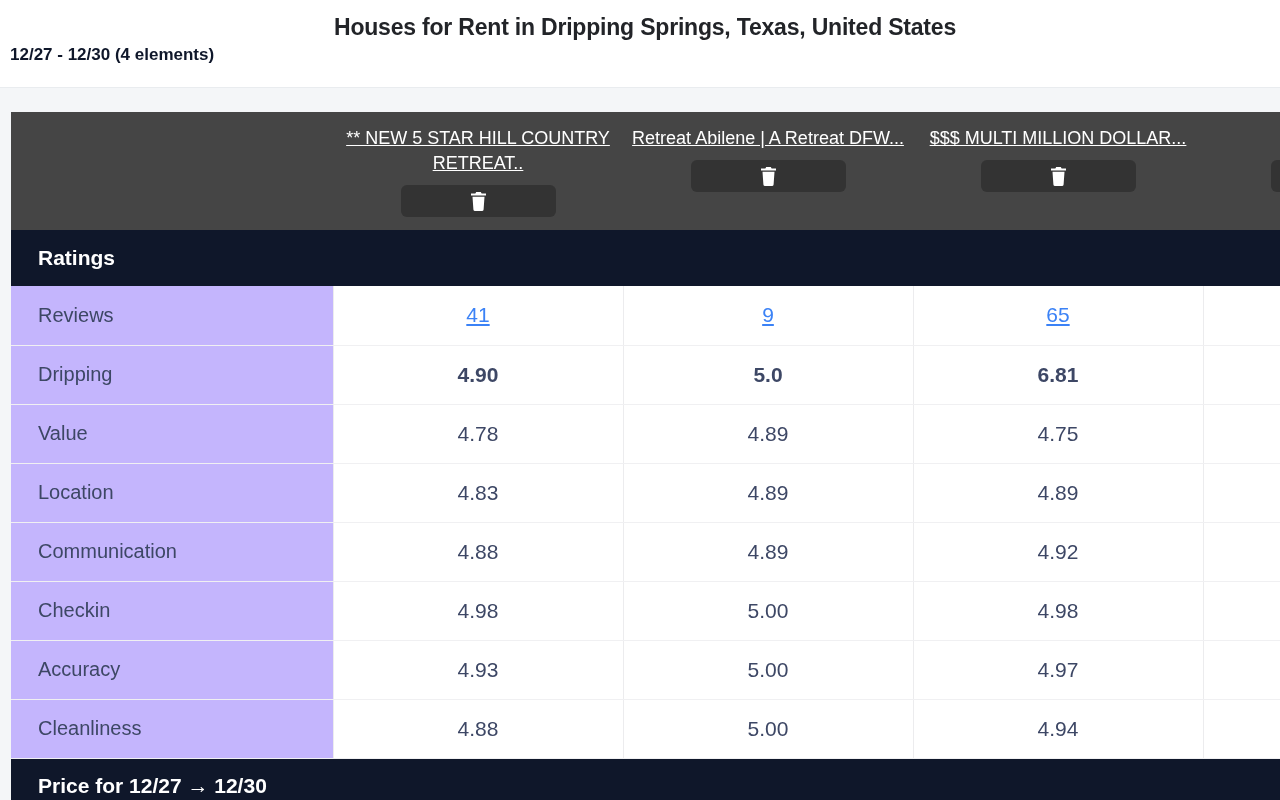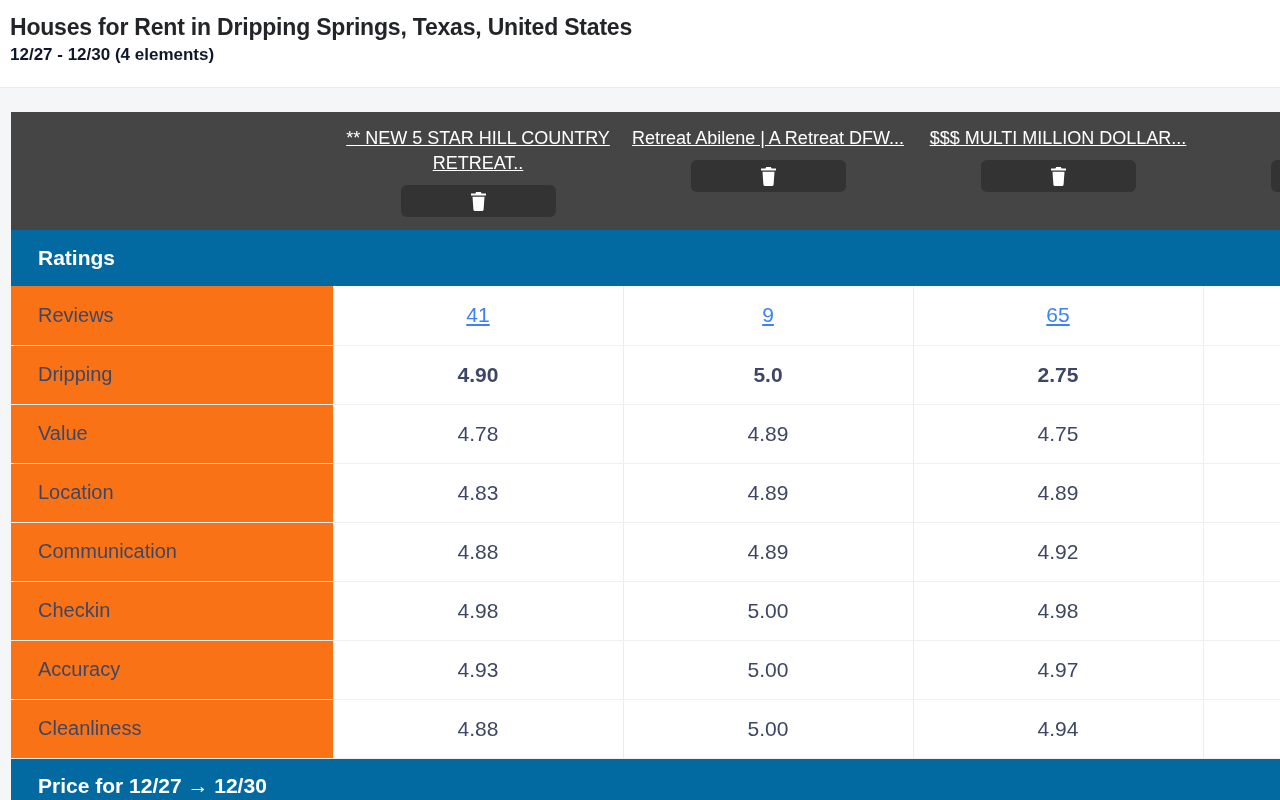--- a/index.html
+++ b/index.html
@@ -21,20 +21,21 @@
     height: 88px;
   }
   .page-title {
     font-size: 23px;
     font-weight: bold;
     color: #222428;
     letter-spacing: -0.2px;
     line-height: 30px;
     margin: 0 0 2px 0;
     white-space: nowrap;
+    text-align: center;
   }
   .page-subtitle {
     font-size: 17px;
     font-weight: bold;
     color: #0f172a;
     line-height: 22px;
     margin: 0;
     white-space: nowrap;
   }
 
@@ -95,36 +96,36 @@
     border: none;
     border-radius: 6px;
     cursor: pointer;
     line-height: 0;
     padding: 0;
   }
   .trash-btn svg { vertical-align: middle; }
 
   
   tr.section-row > * {
-    background: #0369a1;
+    background: #0f172a;
     border: none;
   }
   td.section-label {
     color: #ffffff;
     font-size: 21px;
     font-weight: bold;
     padding: 12px 0 12px 27px;
     height: 56px;
     white-space: nowrap;
   }
   td.section-blank { padding: 0; }
 
   
   td.row-label {
-    background: #f97316;
+    background: #c4b5fd;
     color: #3d4765;
     font-size: 20px;
     padding: 0 0 0 27px;
     height: 59px;
     border-right: 1px solid #ececee;
     border-bottom: 1px solid #f0f0f2;
     white-space: nowrap;
   }
   td.row-val {
     background: #ffffff;
@@ -220,21 +221,21 @@
           <td class="row-val"><span class="lnk">41</span></td>
           <td class="row-val"><span class="lnk">9</span></td>
           <td class="row-val"><span class="lnk">65</span></td>
           <td class="row-val"><span class="lnk"></span></td>
         </tr>
 
         <tr class="row-bold">
           <td class="row-label">Dripping</td>
           <td class="row-val">4.90</td>
           <td class="row-val">5.0</td>
-          <td class="row-val">2.75</td>
+          <td class="row-val">6.81</td>
           <td class="row-val"></td>
         </tr>
 
         <tr>
           <td class="row-label">Value</td>
           <td class="row-val">4.78</td>
           <td class="row-val">4.89</td>
           <td class="row-val">4.75</td>
           <td class="row-val"></td>
         </tr>

